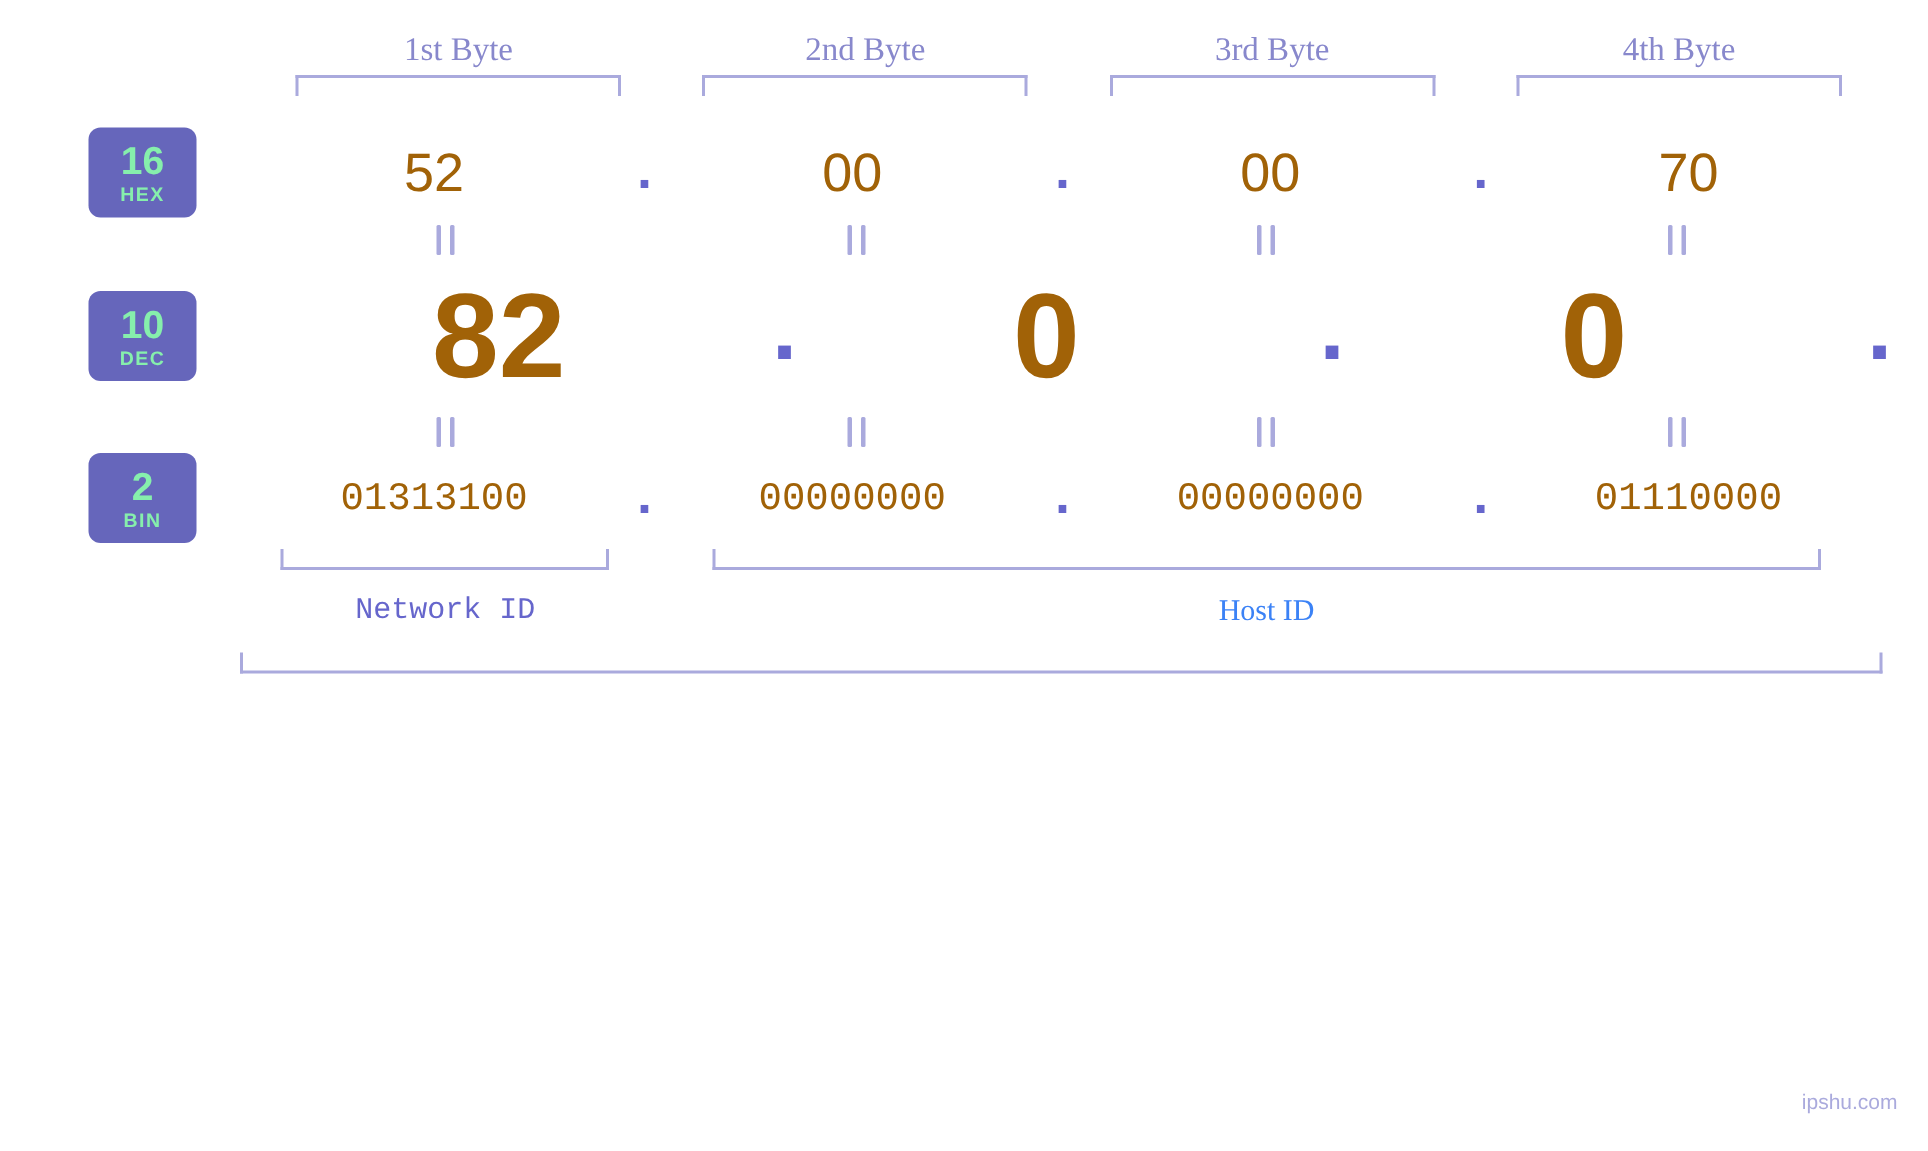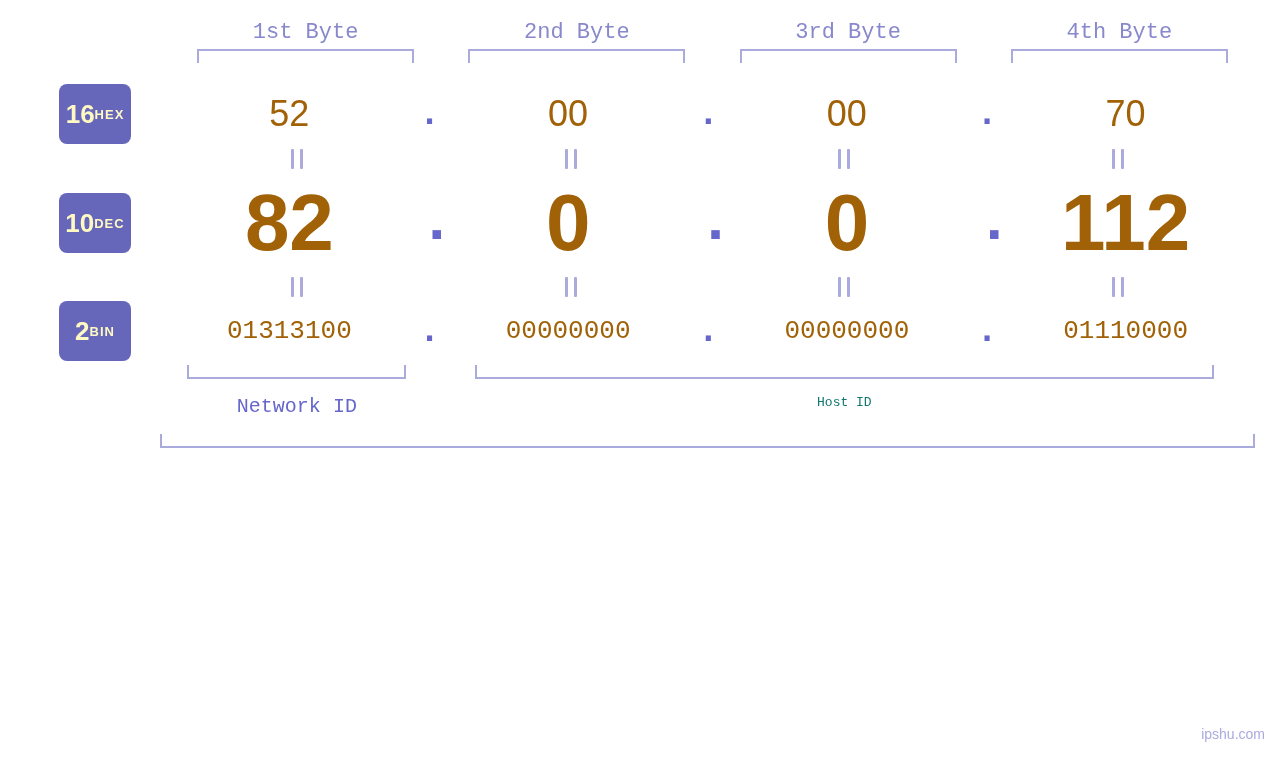--- a/index.html
+++ b/index.html
@@ -29,21 +29,21 @@
       padding-left: 140px;
       margin-top: 20px;
       margin-bottom: 0px;
     }
 
     .byte-header-cell {
       flex: 1;
       text-align: center;
       color: #8888cc;
       font-size: 22px;
-      font-family: Liberation Mono, monospace;
+      font-family: Liberation Serif, serif;
       font-weight: 400;
     }
 
     
     .top-bracket {
       display: flex;
       width: 100%;
       padding-left: 140px;
       margin-top: 4px;
       margin-bottom: 20px;
@@ -73,25 +73,26 @@
     .label-cell {
       width: 130px;
       display: flex;
       justify-content: center;
       align-items: center;
       flex-shrink: 0;
     }
 
     .label-badge {
       background: #6666bb;
-      color: #fef9c3;
+      color: #86efac;
       border-radius: 8px;
       width: 72px;
       height: 60px;
       display: flex;
+      flex-direction: column;
       align-items: center;
       justify-content: center;
       font-family: Arial, sans-serif;
       font-weight: bold;
     }
 
     .label-badge .badge-number {
       font-size: 26px;
       line-height: 1.1;
     }
@@ -227,23 +228,23 @@
       flex: 1;
       text-align: center;
       color: #6666cc;
       font-size: 20px;
       font-family: 'Courier New', Courier, monospace;
     }
 
     .host-id-label {
       flex: 3;
       text-align: center;
-      color: #0f766e;
-      font-size: 13px;
-      font-family: Liberation Mono, monospace;
+      color: #3b82f6;
+      font-size: 20px;
+      font-family: Liberation Serif, serif;
     }
 
     
     .big-bracket-row {
       width: calc(100% - 130px);
       margin-left: 130px;
       margin-top: 16px;
     }
 
     .big-bracket-line {
@@ -355,21 +356,20 @@
         <span class="badge-text">DEC</span>
       </div>
     </div>
     <div class="byte-cells">
       <div class="byte-value-cell dec">82</div>
       <div class="dot-cell dec">.</div>
       <div class="byte-value-cell dec">0</div>
       <div class="dot-cell dec">.</div>
       <div class="byte-value-cell dec">0</div>
       <div class="dot-cell dec">.</div>
-      <div class="byte-value-cell dec">112</div>
     </div>
   </div>
 
   <div class="equals-row">
     <div class="equals-cell">
       <div class="parallel-lines">
           <div class="parallel-line"></div>
           <div class="parallel-line"></div>
         </div>
     </div>

